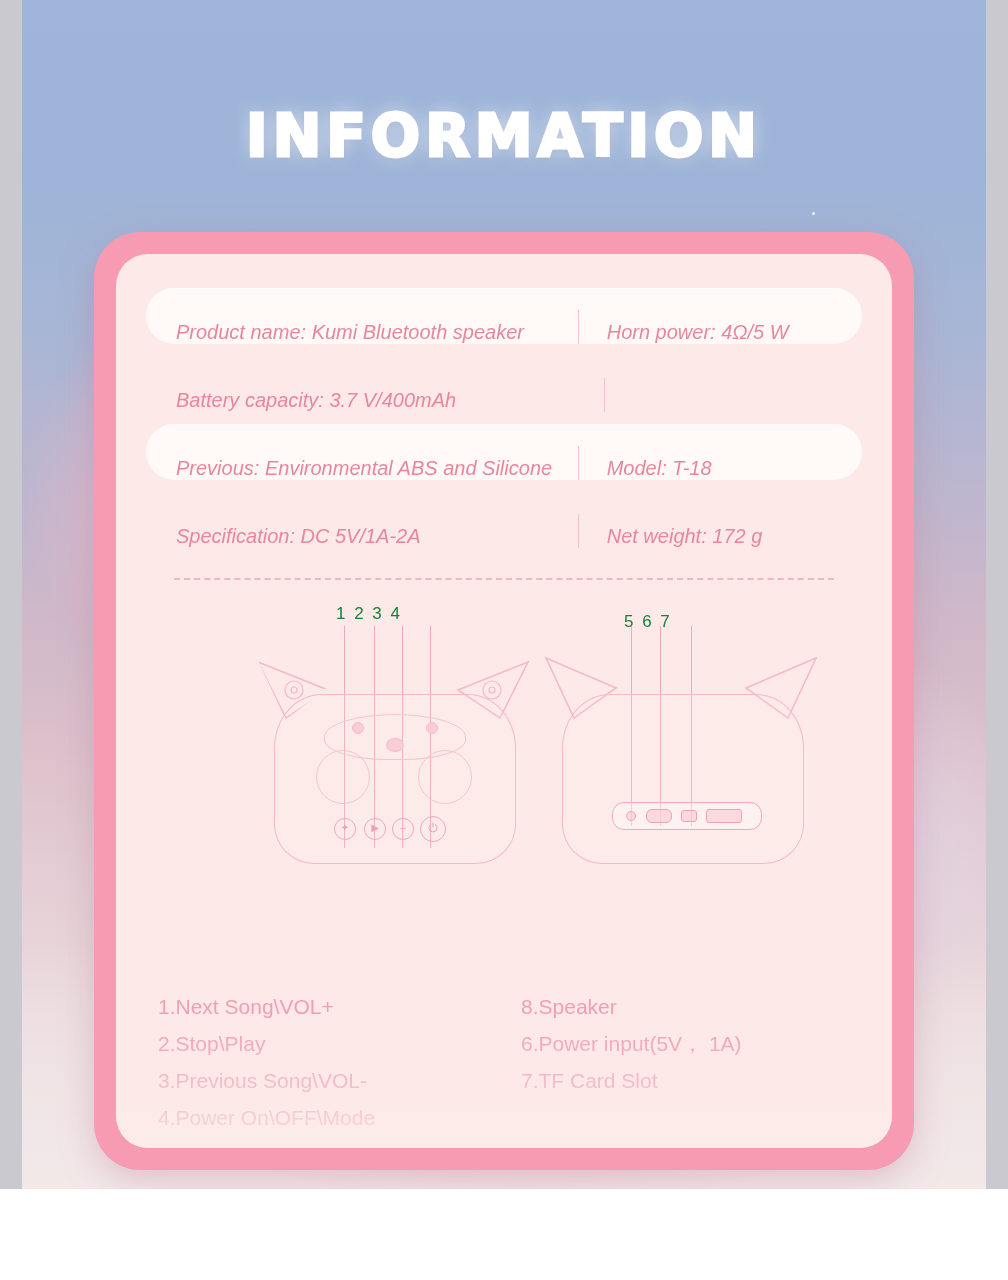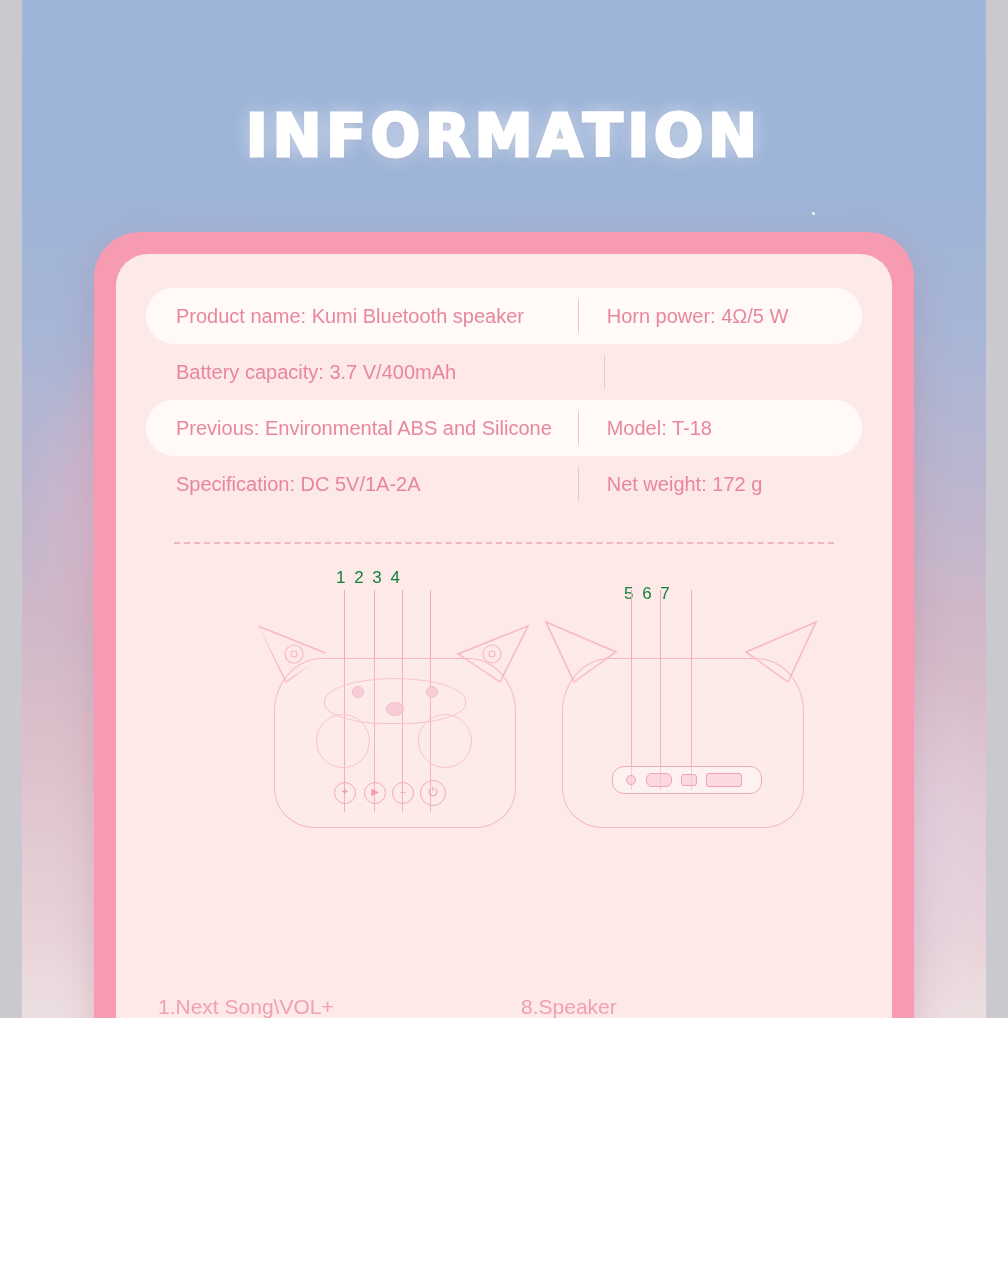--- a/index.html
+++ b/index.html
@@ -11,21 +11,21 @@
     width: 1008px;
     height: 1280px;
     font-family: "Liberation Sans", sans-serif;
     overflow: hidden;
   }
 
   
   .page {
     position: relative;
     width: 1008px;
-    height: 1018px;
+    height: 1189px;
     overflow: hidden;
     background: #cfcfd4;
   }
   .letterbox-left, .letterbox-right {
     position: absolute;
     top: 0;
     bottom: 0;
     width: 22px;
     background: #c9c9cf;
   }
@@ -138,23 +138,24 @@
   }
 
   
   .spec-table {
     position: relative;
     width: 100%;
   }
   .spec-row {
     position: relative;
     display: flex;
-    align-items: center;
+    align-items: flex-end;
     height: 56px;
-    margin-bottom: 0;
+    margin-bottom: 12px;
+    font-style: italic;
   }
   .spec-row.highlight {
     background: #fffaf8;
     border-radius: 28px;
     box-shadow: 0 1px 0 rgba(255,255,255,0.8) inset;
   }
   .spec-cell {
     font-size: 20px;
     color: #e8879c;
     white-space: nowrap;
@@ -312,21 +313,21 @@
         <div class="dashed"></div>
 
         <div class="diagram">
 
           <div class="callout-nums" style="left:190px; top:8px;">1  2  3  4</div>
           <div class="leader" style="left:198px; top:30px; height:222px;"></div>
           <div class="leader" style="left:228px; top:30px; height:222px;"></div>
           <div class="leader" style="left:256px; top:30px; height:222px;"></div>
           <div class="leader" style="left:284px; top:30px; height:222px;"></div>
 
-          <div class="callout-nums" style="left:478px; top:24px;">5  6  7</div>
+          <div class="callout-nums" style="left:478px; top:16px;">5  6  7</div>
           <div class="leader" style="left:485px; top:30px; height:200px;"></div>
           <div class="leader" style="left:514px; top:30px; height:200px;"></div>
           <div class="leader" style="left:545px; top:30px; height:200px;"></div>
 
           <div class="ear" style="left:110px; top:60px; width:74px; height:64px; clip-path: polygon(0% 0%, 100% 46%, 40% 100%); border:none; background:transparent;">
             <svg width="74" height="64">
               <polygon points="2,6 72,34 30,62" fill="none" stroke="#f7b9c6" stroke-width="1.6"></polygon>
               <circle cx="38" cy="34" r="9" fill="none" stroke="#f7b9c6" stroke-width="1.2"></circle>
               <circle cx="38" cy="34" r="3" fill="none" stroke="#f7b9c6" stroke-width="1.2"></circle>
             </svg>

